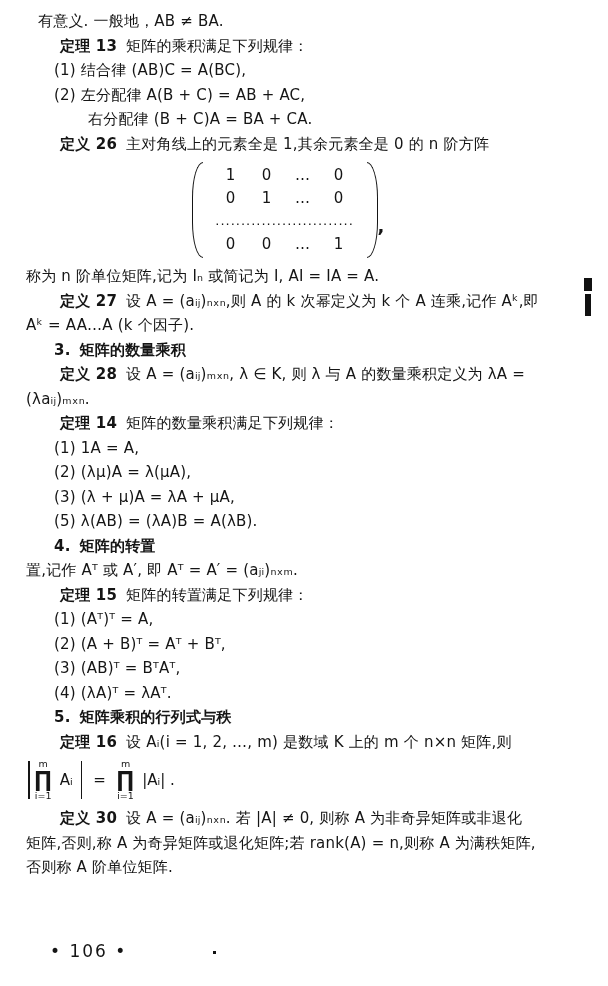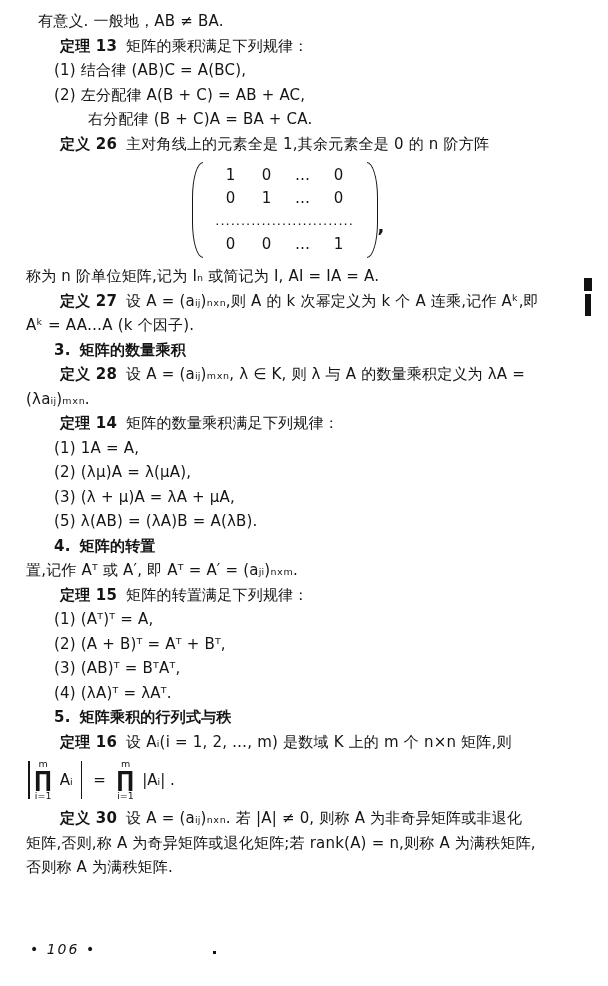--- a/index.html
+++ b/index.html
@@ -81,25 +81,24 @@
     align-items: center;
     line-height: 1;
   }
   .plim { font-size: 9.5px; line-height: 10px; }
   .psym { font-size: 22px; line-height: 22px; font-weight: bold; }
   .fterm { padding: 0 3px; }
   .feq { padding: 0 6px; }
 
   .footer {
     position: absolute;
-    left: 30px;
+    left: 50px;
     top: 941px;
-    font-size: 14px;
+    font-size: 17px;
     letter-spacing: 2px;
-    font-style: italic;
   }
 
   
   .artifact { position: absolute; background: #111; }
   .art-edge-1 { left: 584px; top: 278px; width: 8px; height: 13px; }
   .art-edge-2 { left: 585px; top: 294px; width: 6px; height: 22px; }
   .art-speck  { left: 213px; top: 951px; width: 3px; height: 3px; }
 </style>
 </head>
 <body>
@@ -174,20 +173,20 @@
     <span class="prodstack">
       <span class="plim">m</span>
       <span class="psym">∏</span>
       <span class="plim">i=1</span>
     </span>
     <span class="fterm">|Aᵢ| .</span>
   </div>
 
   <div class="line para"><b class="lbl">定义 30</b><span class="txt">设 A = (aᵢⱼ)ₙₓₙ. 若 |A| ≠ 0, 则称 A 为非奇异矩阵或非退化</span></div>
   <div class="line"><span class="txt">矩阵,否则,称 A 为奇异矩阵或退化矩阵;若 rank(A) = n,则称 A 为满秩矩阵,</span></div>
-  <div class="line"><span class="txt">否则称 A 为满秩矩阵.</span></div>
+  <div class="line"><span class="txt">否则称 A 阶单位矩阵.</span></div>
 
   <div class="footer">• 106 •</div>
 
   <div class="artifact art-edge-1"></div>
   <div class="artifact art-edge-2"></div>
   <div class="artifact art-speck"></div>
 </div>
 
 </body></html>

